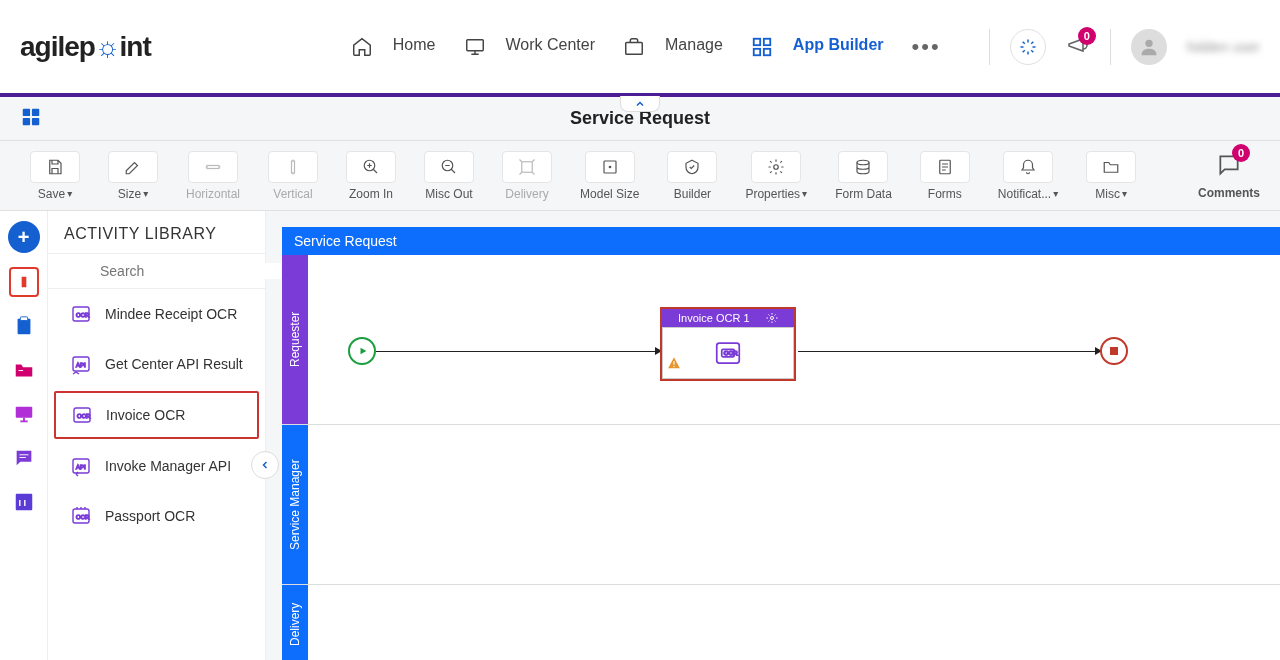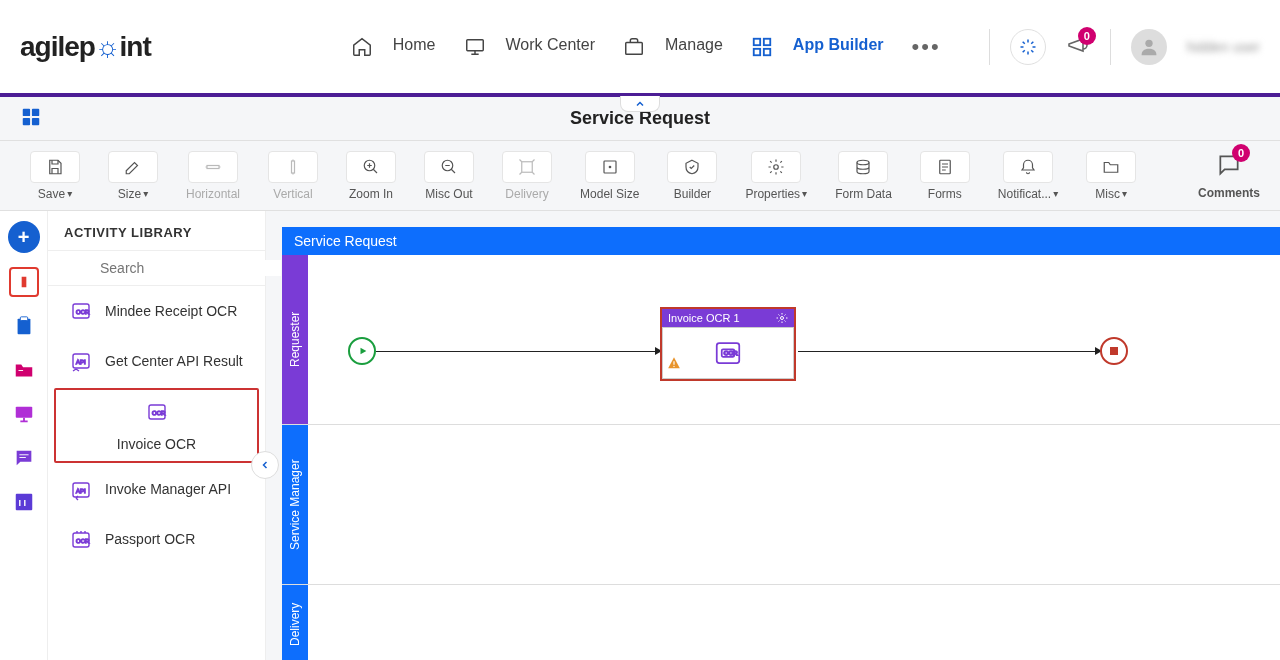--- a/index.html
+++ b/index.html
@@ -29,46 +29,46 @@
 .tool-btn.disabled .lbl { color: #aaa; }
 .tool-btn.disabled .ibox svg { opacity: 0.4; }
 .tool-spacer { flex: 1; }
 .comments-btn { display: flex; flex-direction: column; align-items: center; gap: 4px; cursor: pointer; position: relative; }
 .comments-btn .lbl { font-size: 12px; color: #555; font-weight: bold; }
 .workspace { display: flex; height: calc(660px - 76px - 44px - 70px); }
 .leftrail { width: 48px; background: #fff; border-right: 1px solid #eee; display: flex; flex-direction: column; align-items: center; padding-top: 10px; gap: 14px; }
 .rail-icon { width: 30px; height: 30px; display: flex; align-items: center; justify-content: center; cursor: pointer; border-radius: 4px; }
 .rail-icon.add { background: #1560d0; border-radius: 50%; width: 32px; height: 32px; color: #fff; font-size: 20px; font-weight: 700; }
 .library { width: 218px; background: #fff; border-right: 1px solid #eee; display: flex; flex-direction: column; position: relative; }
-.lib-header { padding: 14px 16px 10px; font-size: 13px; font-weight: 700; color: #333; letter-spacing: 0.5px; }
+.lib-header { padding: 14px 16px 10px; font-size: 16px; font-weight: 400; color: #333; letter-spacing: 0.5px; }
 .lib-search { padding: 8px 12px; border-top: 1px solid #eee; border-bottom: 1px solid #eee; display: flex; align-items: center; gap: 8px; }
 .lib-search input { border: none; outline: none; font-size: 14px; flex: 1; color: #333; margin-left: 32px; }
 .lib-category { padding: 10px 14px 6px; font-size: 14px; font-weight: 600; color: #222; display: flex; align-items: center; justify-content: space-between; }
 .lib-item { display: flex; align-items: center; gap: 10px; padding: 8px 12px; margin: 2px 6px; cursor: pointer; font-size: 14px; color: #333; border: 1px solid transparent; border-radius: 2px; }
-.lib-item.selected { border: 2px solid #c33; flex-direction: column; }
+.lib-item.selected { border: 2px solid #c33; }
 .lib-item .ii { width: 28px; height: 28px; display: flex; align-items: center; justify-content: center; flex-shrink: 0; }
 .lib-item .txt { line-height: 1.2; }
 .collapse-chevron { position: absolute; right: -14px; top: 240px; width: 28px; height: 28px; background: #fff; border: 1px solid #ddd; border-radius: 50%; display: flex; align-items: center; justify-content: center; cursor: pointer; z-index: 5; }
 .canvas-wrap { flex: 1; background: #f5f6f8; padding: 16px 0 0 16px; overflow: hidden; }
 .canvas { background: #fff; height: 100%; position: relative; }
 .canvas-header { background: #0d6efd; color: #fff; padding: 6px 12px; font-size: 14px; }
 .swimlanes { position: relative; height: calc(100% - 30px); }
 .swimlane { position: relative; border-bottom: 1px solid #ddd; display: flex; }
 .lane-label { background: #0d6efd; color: #fff; width: 26px; display: flex; align-items: center; justify-content: center; writing-mode: vertical-rl; transform: rotate(180deg); font-size: 12px; padding: 8px 2px; }
 .lane-label.purple { background: #7a3bd6; }
 .lane-content { flex: 1; position: relative; }
 .swimlane.l1 { height: 170px; }
 .swimlane.l2 { height: 160px; }
 .swimlane.l3 { height: 80px; }
 .start-node { position: absolute; left: 40px; top: 82px; width: 28px; height: 28px; border: 2px solid #1a9e3e; border-radius: 50%; display: flex; align-items: center; justify-content: center; cursor: pointer; }
 .start-node svg { margin-left: 2px; }
 .end-node { position: absolute; left: 792px; top: 82px; width: 28px; height: 28px; border: 2px solid #c0392b; border-radius: 50%; display: flex; align-items: center; justify-content: center; cursor: pointer; }
 .end-node .sq { width: 8px; height: 8px; background: #c0392b; }
 .activity-box { position: absolute; left: 352px; top: 52px; width: 136px; border: 2px solid #c0392b; cursor: move; }
-.activity-header { background: #7a3bd6; color: #fff; font-size: 11px; padding: 3px 6px; display: flex; justify-content: space-between; align-items: flex-end; }
+.activity-header { background: #7a3bd6; color: #fff; font-size: 11px; padding: 3px 16px; display: flex; justify-content: space-between; align-items: flex-end; }
 .activity-body { height: 52px; background: #fff; display: flex; align-items: center; justify-content: center; position: relative; border: 1px solid #ccc; }
 .activity-body .warn { position: absolute; left: 4px; bottom: 4px; }
 .edge { position: absolute; height: 1px; background: #222; }
 .edge1 { left: 68px; top: 96px; width: 284px; }
 .edge2 { left: 490px; top: 96px; width: 302px; }
 .arrowhead { position: absolute; width: 0; height: 0; border-top: 4px solid transparent; border-bottom: 4px solid transparent; border-left: 7px solid #222; }
 .ah1 { left: 347px; top: 92px; }
 .ah2 { left: 787px; top: 92px; }
 .chev { font-size: 10px; color: #555; }
 .gear-svg { width: 12px; height: 12px; }

